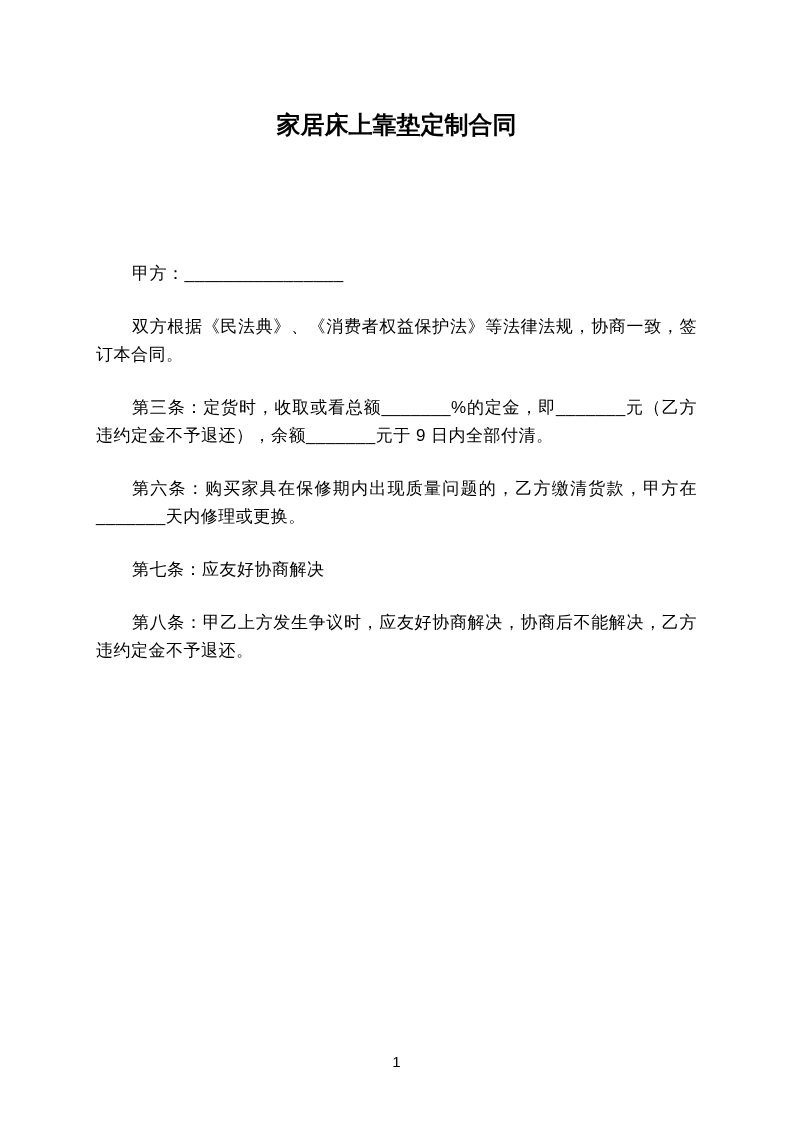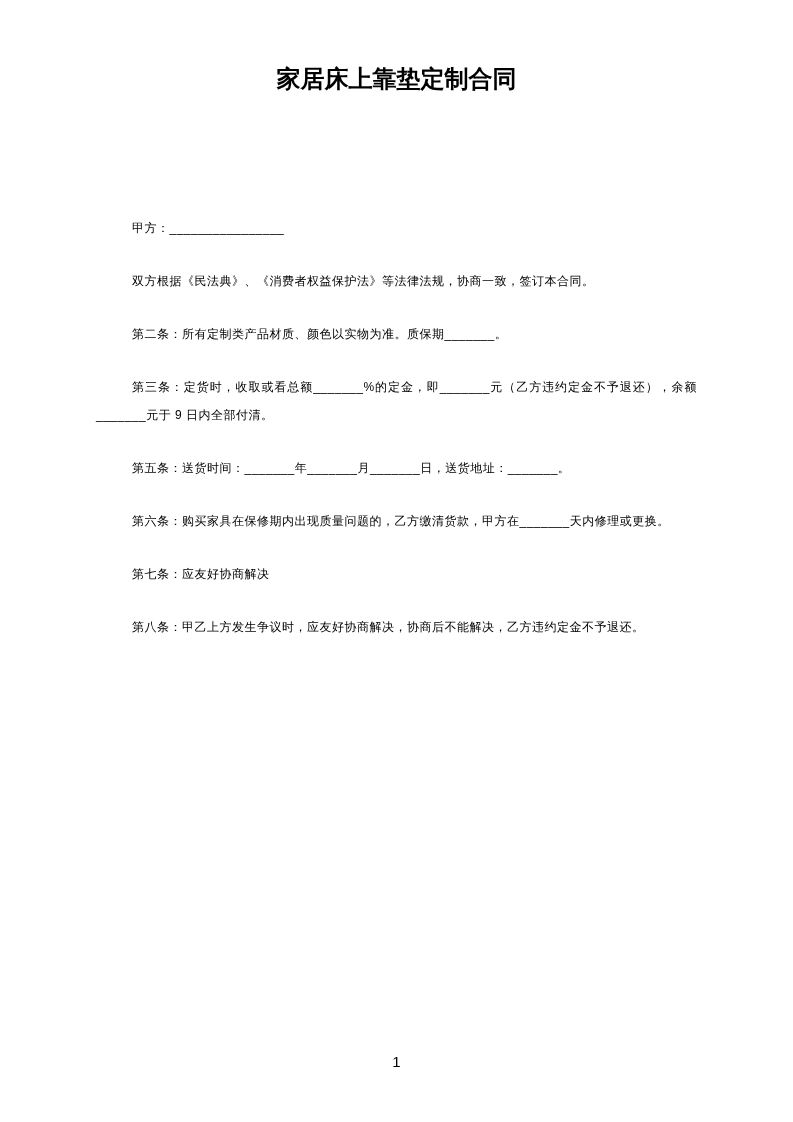--- a/index.html
+++ b/index.html
@@ -9,32 +9,32 @@
   }
   .page {
     position: relative;
     width: 793px;
     height: 1122px;
     margin: 0 auto;
     background: #ffffff;
     color: #000000;
     font-family: "Liberation Sans", sans-serif;
     box-sizing: border-box;
-    padding: 62px 96px 0 96px;
+    padding: 108px 96px 0 96px;
     overflow: hidden;
   }
   .doc-title {
     font-size: 24px;
     font-weight: 700;
     line-height: 33px;
     text-align: center;
     margin: 0 0 119px 0;
   }
   .para {
-    font-size: 12px;
+    font-size: 17px;
     font-weight: 400;
     line-height: 28px;
     margin: 0 0 25px 0;
     text-indent: 36px;
     text-align: justify;
     letter-spacing: 0.5px;
   }
   .page-number {
     position: absolute;
     left: 0;
@@ -51,26 +51,24 @@
 
 <div class="page">
   <h1 class="doc-title">家居床上靠垫定制合同</h1>
 
   <p class="para">甲方：________________</p>
 
 
   <p class="para">双方根据《民法典》、《消费者权益保护法》等法律法规，协商一致，签订本合同。</p>
 
 
-  <p class="para">第二条：所有定制类产品材质、颜色以实物为准。质保期_______。</p>
 
   <p class="para">第三条：定货时，收取或看总额_______%的定金，即_______元（乙方违约定金不予退还），余额_______元于 9 日内全部付清。</p>
 
 
-  <p class="para">第五条：送货时间：_______年_______月_______日，送货地址：_______。</p>
 
   <p class="para">第六条：购买家具在保修期内出现质量问题的，乙方缴清货款，甲方在_______天内修理或更换。</p>
 
   <p class="para">第七条：应友好协商解决</p>
 
   <p class="para">第八条：甲乙上方发生争议时，应友好协商解决，协商后不能解决，乙方违约定金不予退还。</p>
 
   <div class="page-number">1</div>
 </div>
 

